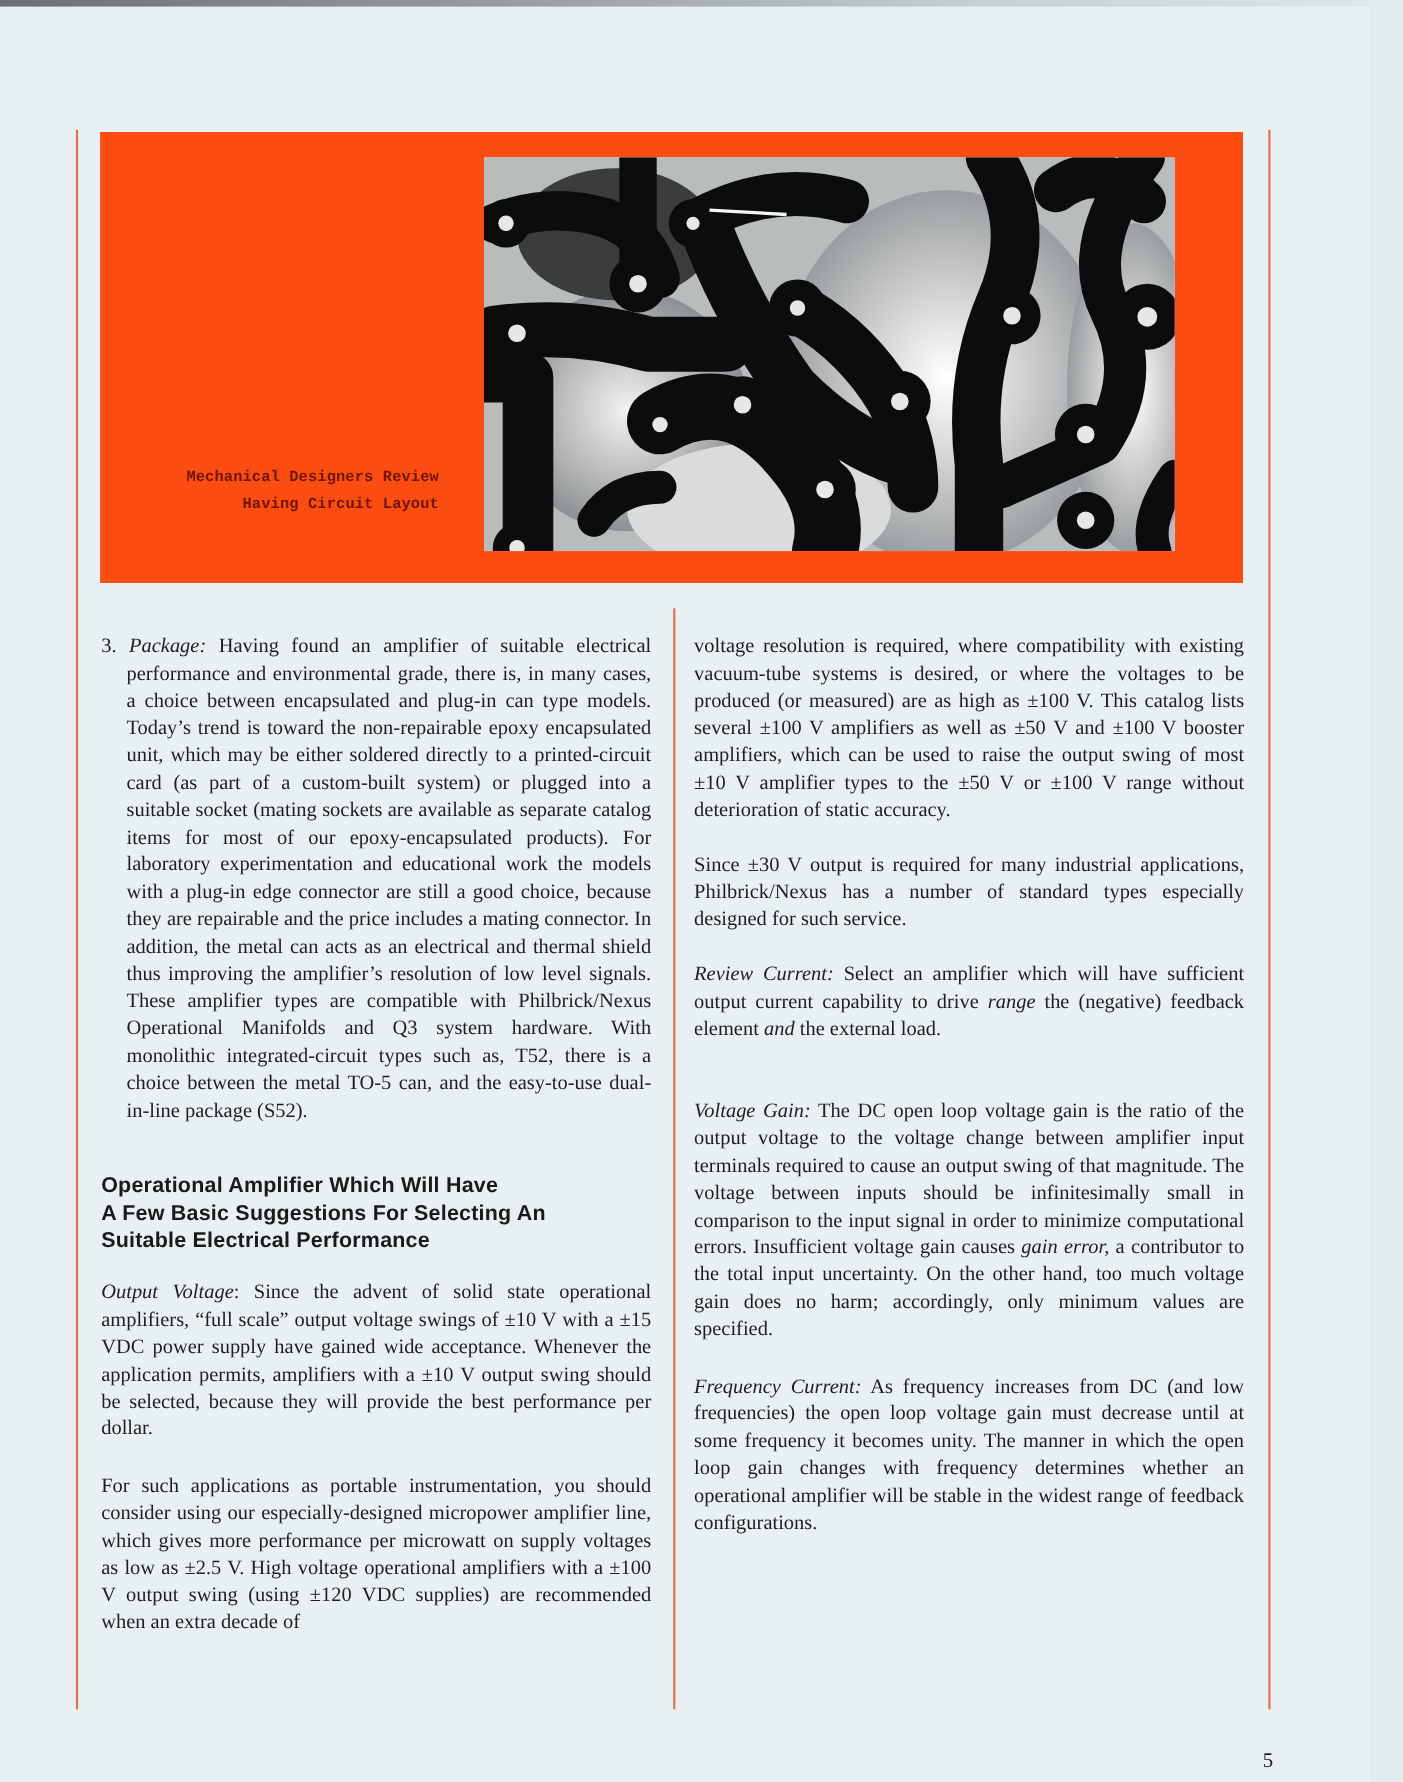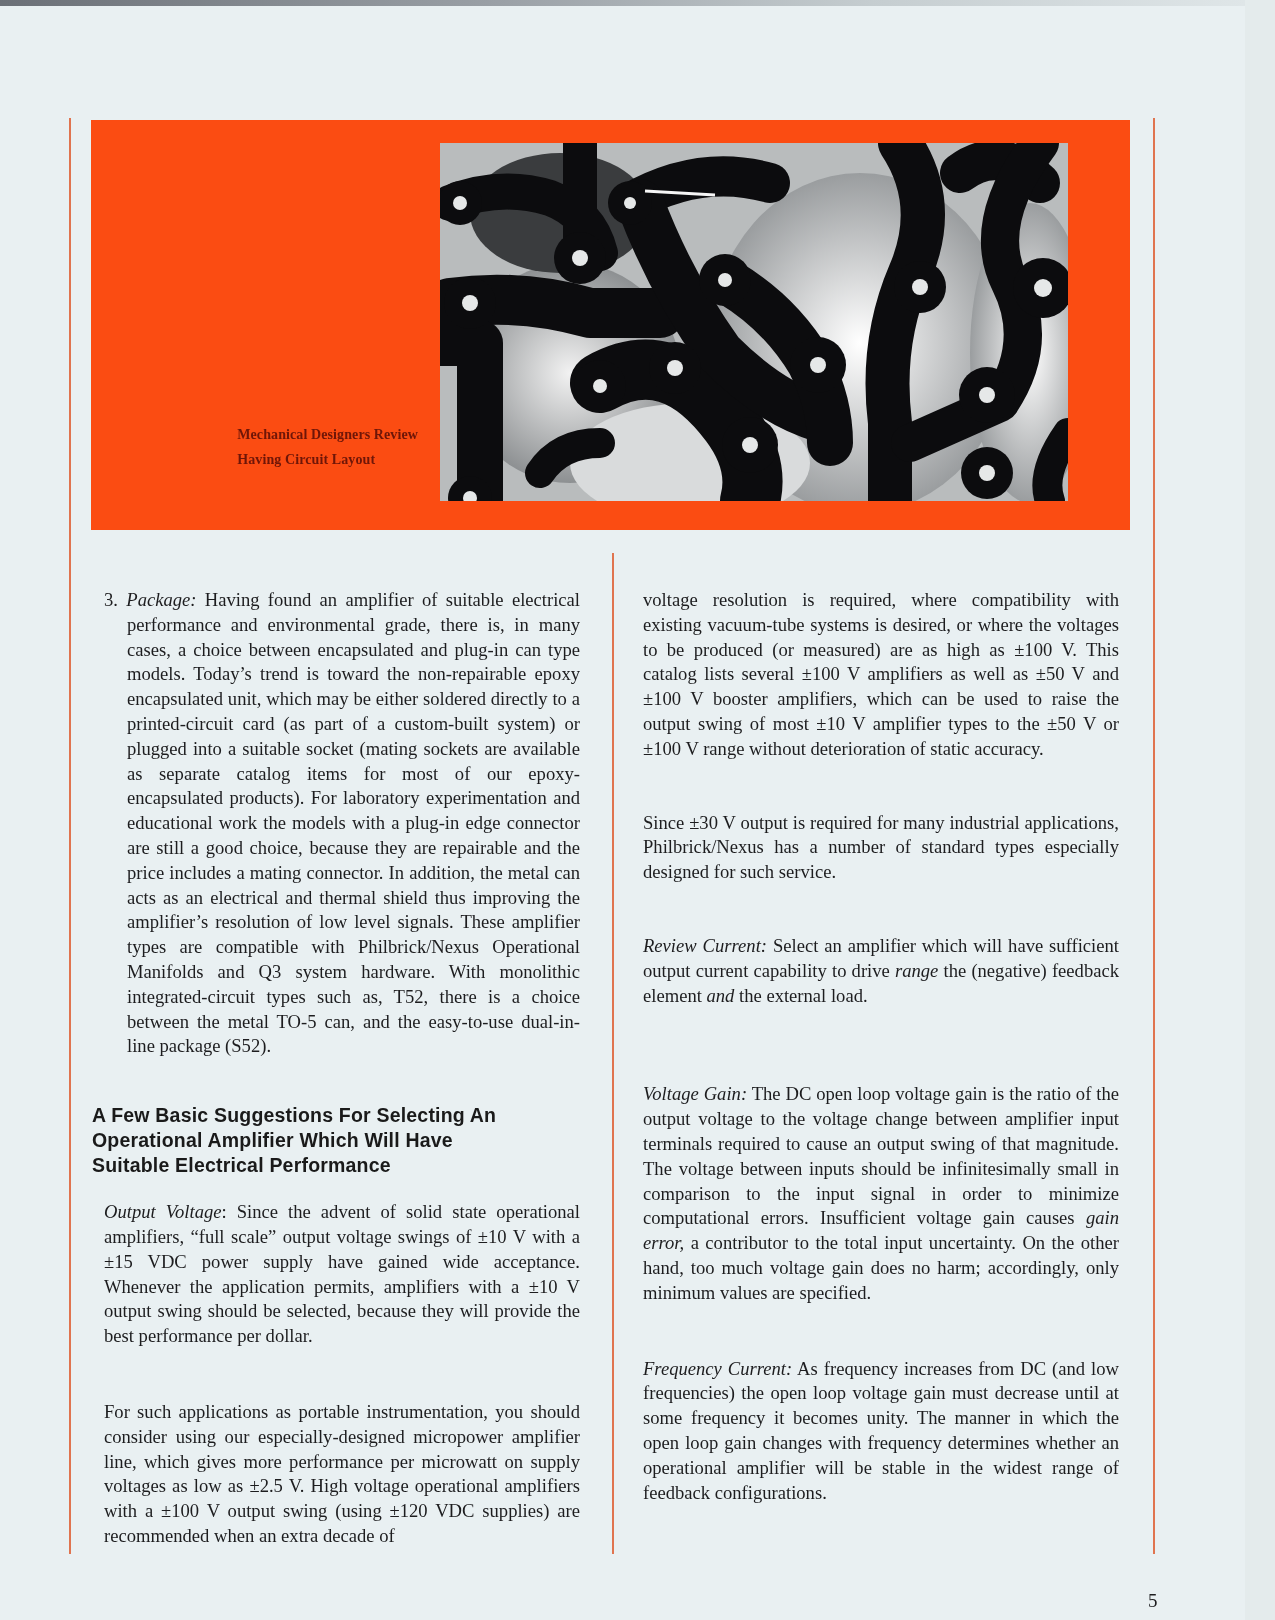--- a/index.html
+++ b/index.html
@@ -21,42 +21,43 @@
       background: #e4ebec;
     }
     .vrule {
       position: absolute; width: 2px; background: #e0744f;
     }
     .banner {
       position: absolute; left: 91px; top: 120px; width: 1039px; height: 410px;
       background: #fb4c12;
     }
     .caption {
-      position: absolute; right: 712px; top: 302px;
-      font-family: Liberation Serif, serif;
+      position: absolute; right: 731px; top: 302px;
+      text-align: right;
+      font-family: Liberation Mono, monospace;
       font-size: 14px; line-height: 25px;
       color: #7a1a0a;
       font-weight: bold;
       letter-spacing: 0.1px;
     }
     .caption div { color: #6e1608; }
     .photo {
       position: absolute; left: 349px; top: 23px; width: 628px; height: 358px;
       background: #cfd2d3;
       overflow: hidden;
     }
     .photo svg { display: block; }
     .col {
       position: absolute; top: 576px; width: 500px;
       font-size: 18.6px; line-height: 24.8px;
       text-align: justify;
     }
     .col-left { left: 92px; }
     .col-right { left: 631px; }
-    .col p { margin: 12px; }
+    .col p { margin: 0; }
     .gap { height: 25px; }
     .gap-lg { height: 27px; }
     .numbered {
       padding-left: 23px; text-indent: -23px;
     }
     .heading {
       font-family: "Liberation Sans", "DejaVu Sans", sans-serif;
       font-weight: bold; font-size: 19.5px; line-height: 25px;
       color: #1a1a1a; text-align: left;
       letter-spacing: 0.2px;
@@ -150,22 +151,22 @@
       </g>
       <path d="M205 48 L275 52" stroke="#f6f6f6" stroke-width="3"></path>
     </svg>
   </div>
 </div>
 
 <div class="col col-left">
   <p class="numbered"><span>3.</span> <i>Package:</i><span> Having found an amplifier of suitable electrical performance and environmental grade, there is, in many cases, a choice between encapsulated and plug-in can type models. Today’s trend is toward the non-repairable epoxy encapsulated unit, which may be either soldered directly to a printed-circuit card (as part of a custom-built system) or plugged into a suitable socket (mating sockets are available as separate catalog items for most of our epoxy-encapsulated products). For laboratory experimentation and educational work the models with a plug-in edge connector are still a good choice, because they are repairable and the price includes a mating connector. In addition, the metal can acts as an electrical and thermal shield thus improving the amplifier’s resolution of low level signals. These amplifier types are compatible with Philbrick/Nexus Operational Manifolds and Q3 system hardware. With monolithic integrated-circuit types such as, T52, there is a choice between the metal TO-5 can, and the easy-to-use dual-in-line package (S52).</span></p>
 
   <div class="heading">
+    <div>Operational Amplifier Which Will Have</div>
     <div>A Few Basic Suggestions For Selecting An</div>
-    <div>Operational Amplifier Which Will Have</div>
     <div>Suitable Electrical Performance</div>
   </div>
 
   <p><i>Output Voltage</i><span>: Since the advent of solid state operational amplifiers, “full scale” output voltage swings of ±10 V with a ±15 VDC power supply have gained wide acceptance. Whenever the application permits, amplifiers with a ±10 V output swing should be selected, because they will provide the best performance per dollar.</span></p>
   <div class="gap-lg"></div>
   <p>For such applications as portable instrumentation, you should consider using our especially-designed micropower amplifier line, which gives more performance per microwatt on supply voltages as low as ±2.5 V. High voltage operational amplifiers with a ±100 V output swing (using ±120 VDC supplies) are recommended when an extra decade of</p>
 </div>
 
 <div class="col col-right">
   <p>voltage resolution is required, where compatibility with existing vacuum-tube systems is desired, or where the voltages to be produced (or measured) are as high as ±100 V. This catalog lists several ±100 V amplifiers as well as ±50 V and ±100 V booster amplifiers, which can be used to raise the output swing of most ±10 V amplifier types to the ±50 V or ±100 V range without deterioration of static accuracy.</p>

